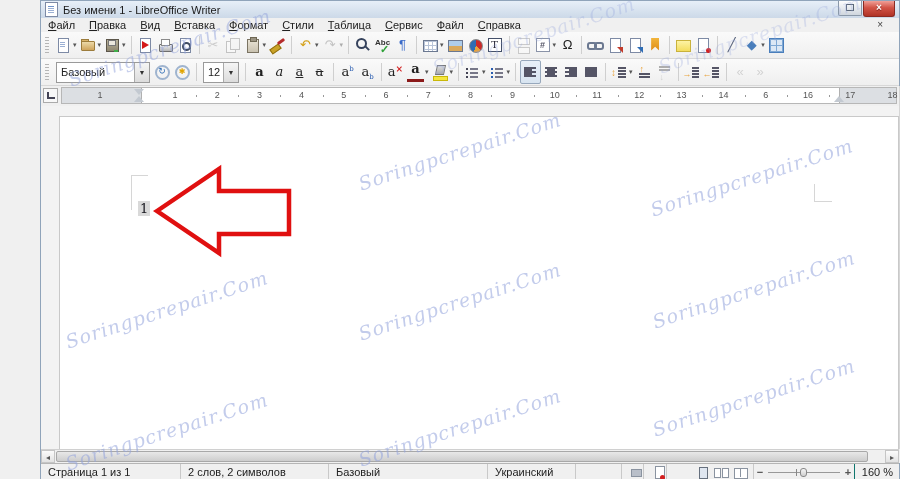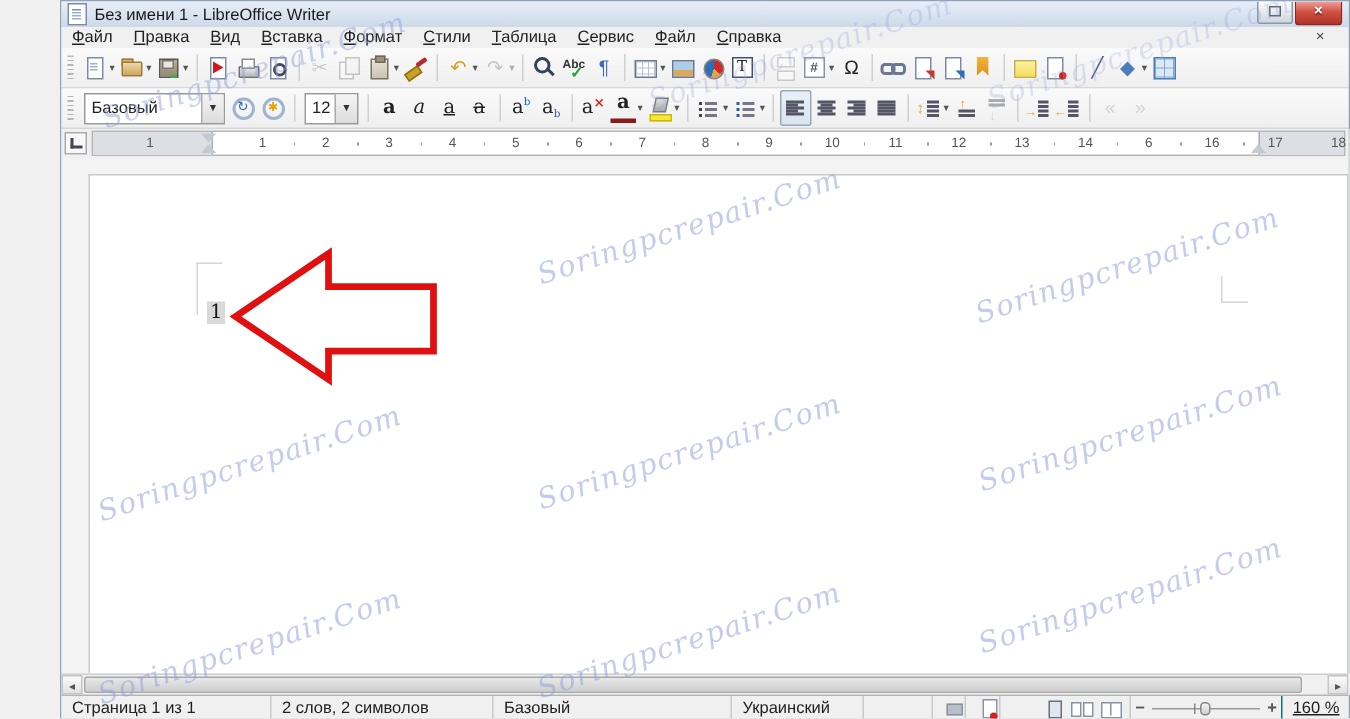--- a/index.html
+++ b/index.html
@@ -593,16 +593,16 @@
         </span>
       </span>
     <span class="zoomwrap">
       <span class="zbtn">−</span>
       <span class="ztrack">
         <span class="znotch"></span>
         <span class="zthumb"></span>
       </span>
       <span class="zbtn">+</span>
     </span>
-    <span class="zoomval" style="border-left:1px solid #0f766e;height:100%;line-height:16px;text-decoration:underline;">160 %</span>
+    <span class="zoomval" style="border-left:1px solid #0f766e;height:100%;line-height:16px;">160 %</span>
   </div>
 
 </div>
 
 </body></html>

